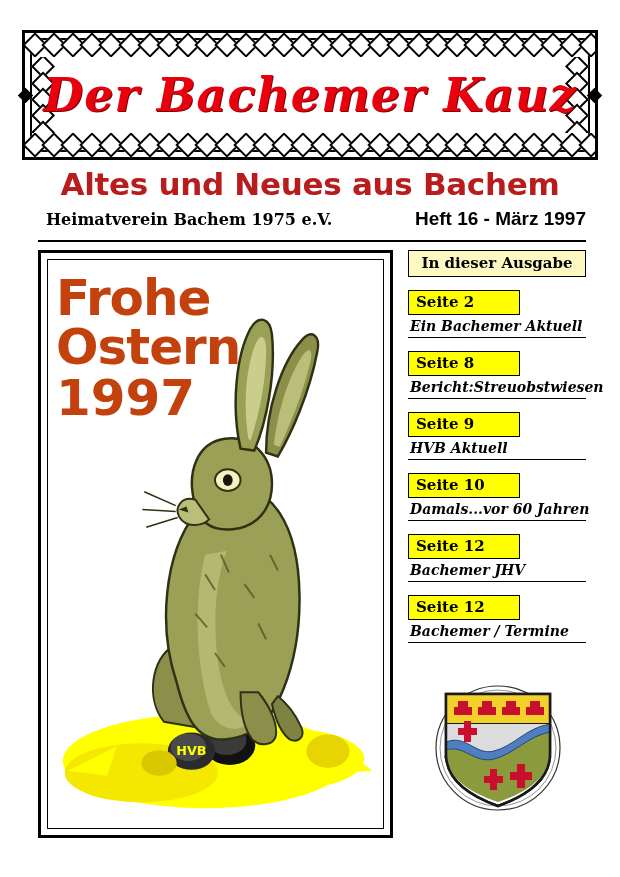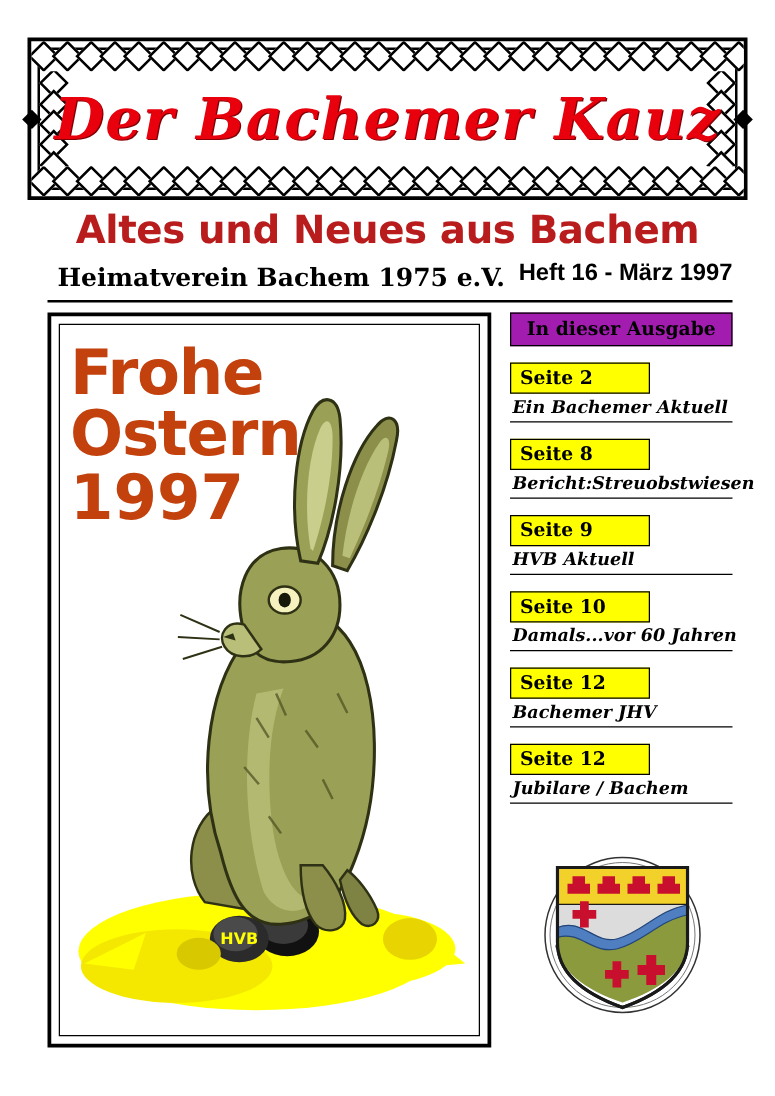--- a/index.html
+++ b/index.html
@@ -136,21 +136,21 @@
     top: 210px;
     width: 540px;
     height: 26px;
   }
   .issueline .org {
     position: absolute;
     left: 0;
     top: 0;
     font-family: "DejaVu Serif", serif;
     font-weight: bold;
-    font-size: 20px;
+    font-size: 16px;
     color: #000;
   }
   .issueline .heft {
     position: absolute;
     right: 0;
     top: -2px;
     font-family: Liberation Sans, sans-serif;
     font-weight: bold;
     font-size: 19px;
     color: #000;
@@ -204,21 +204,21 @@
   
   .contents {
     position: absolute;
     left: 408px;
     top: 250px;
     width: 178px;
   }
   .contents-title {
     width: 100%;
     box-sizing: border-box;
-    background: #a21caf;
+    background: #fef9c3;
     border: 1.5px solid #000;
     text-align: center;
     font-family: "DejaVu Serif", serif;
     font-weight: bold;
     font-size: 15px;
     padding: 3px 0 4px;
     color: #000;
   }
   .toc-entry { margin-top: 13px; }
   .toc-page {
@@ -438,21 +438,21 @@
     <div class="toc-entry">
       <div class="toc-page">Seite 10</div>
       <div class="toc-desc">Damals...vor 60 Jahren</div>
     </div>
     <div class="toc-entry">
       <div class="toc-page">Seite 12</div>
       <div class="toc-desc">Bachemer JHV</div>
     </div>
     <div class="toc-entry">
       <div class="toc-page">Seite 12</div>
-      <div class="toc-desc">Jubilare / Bachem</div>
+      <div class="toc-desc">Bachemer / Termine</div>
     </div>
   </div>
 
   <div class="crest-wrap">
     <svg viewBox="0 0 160 160" width="160" height="160">
 
       <circle cx="80" cy="80" r="62" fill="none" stroke="#333" stroke-width="1.2"></circle>
       <circle cx="80" cy="80" r="58" fill="none" stroke="#777" stroke-width="0.8"></circle>
       <defs>
         <path id="mottoPath" d="M 26 88 A 56 56 0 0 0 134 88"></path>

